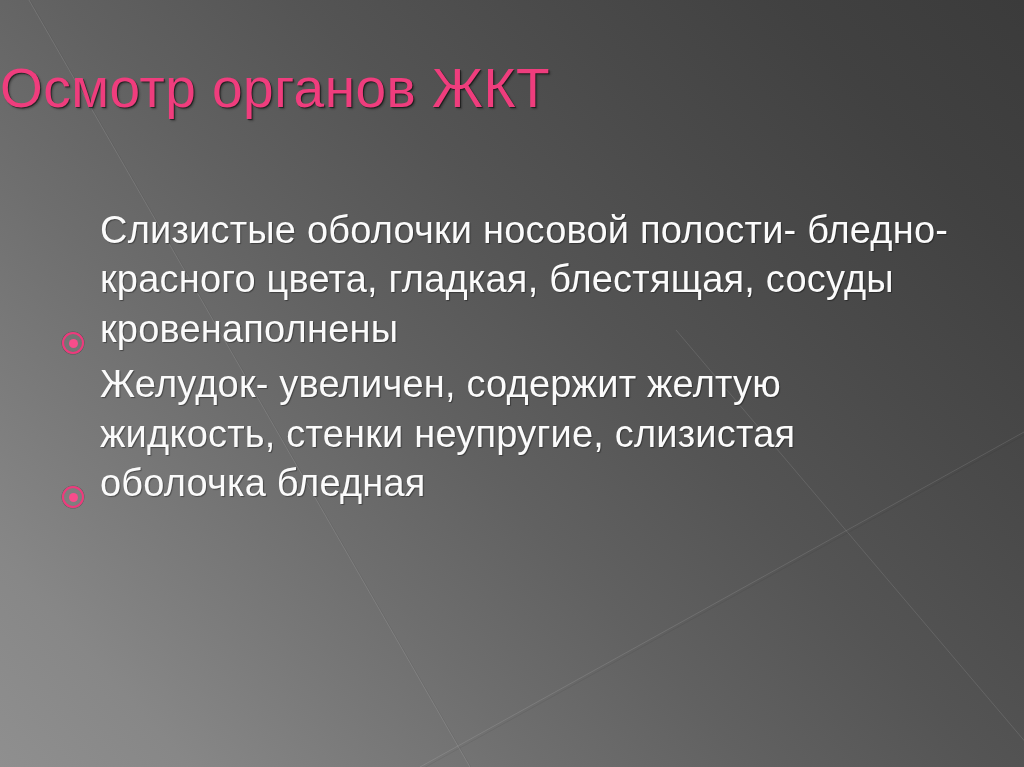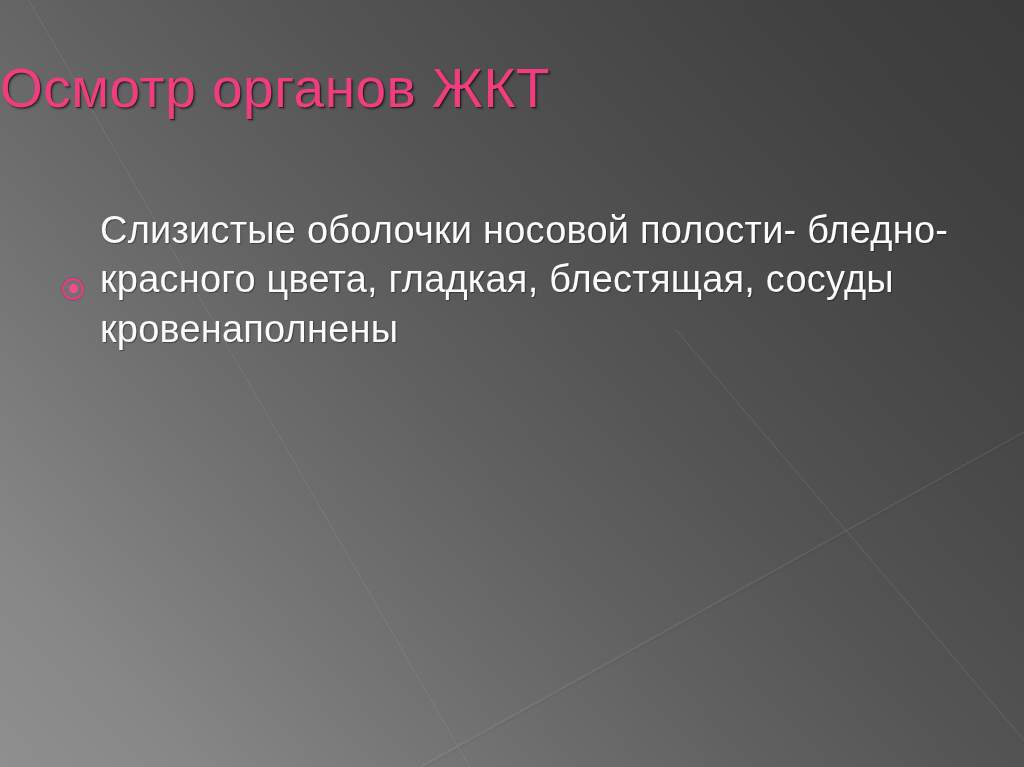--- a/index.html
+++ b/index.html
@@ -56,21 +56,21 @@
   }
 
   .body-list {
     position: absolute;
     left: 62px;
     top: 206px;
     width: 905px;
   }
   .bullet-row {
     display: flex;
-    align-items: center;
+    align-items: flex-end;
     margin-bottom: 6px;
   }
   .bullet-marker {
     flex: 0 0 auto;
     width: 22px;
     height: 22px;
     margin-top: 17px;
     margin-right: 16px;
     border-radius: 50%;
     border: 2.5px solid #ee3a7c;
@@ -125,15 +125,19 @@
   </div>
 
   <div class="body-list">
 
     <div class="bullet-row">
       <span class="bullet-marker"></span>
       <span class="bullet-text">Слизистые оболочки носовой полости- бледно- красного цвета, гладкая, блестящая, сосуды кровенаполнены</span>
     </div>
 
 
+    <div class="bullet-row">
+      <span class="bullet-marker"></span>
+      <span class="bullet-text">Желудок- увеличен, содержит желтую жидкость, стенки неупругие, слизистая оболочка бледная</span>
+    </div>
 
   </div>
 </div>
 
 </body></html>

